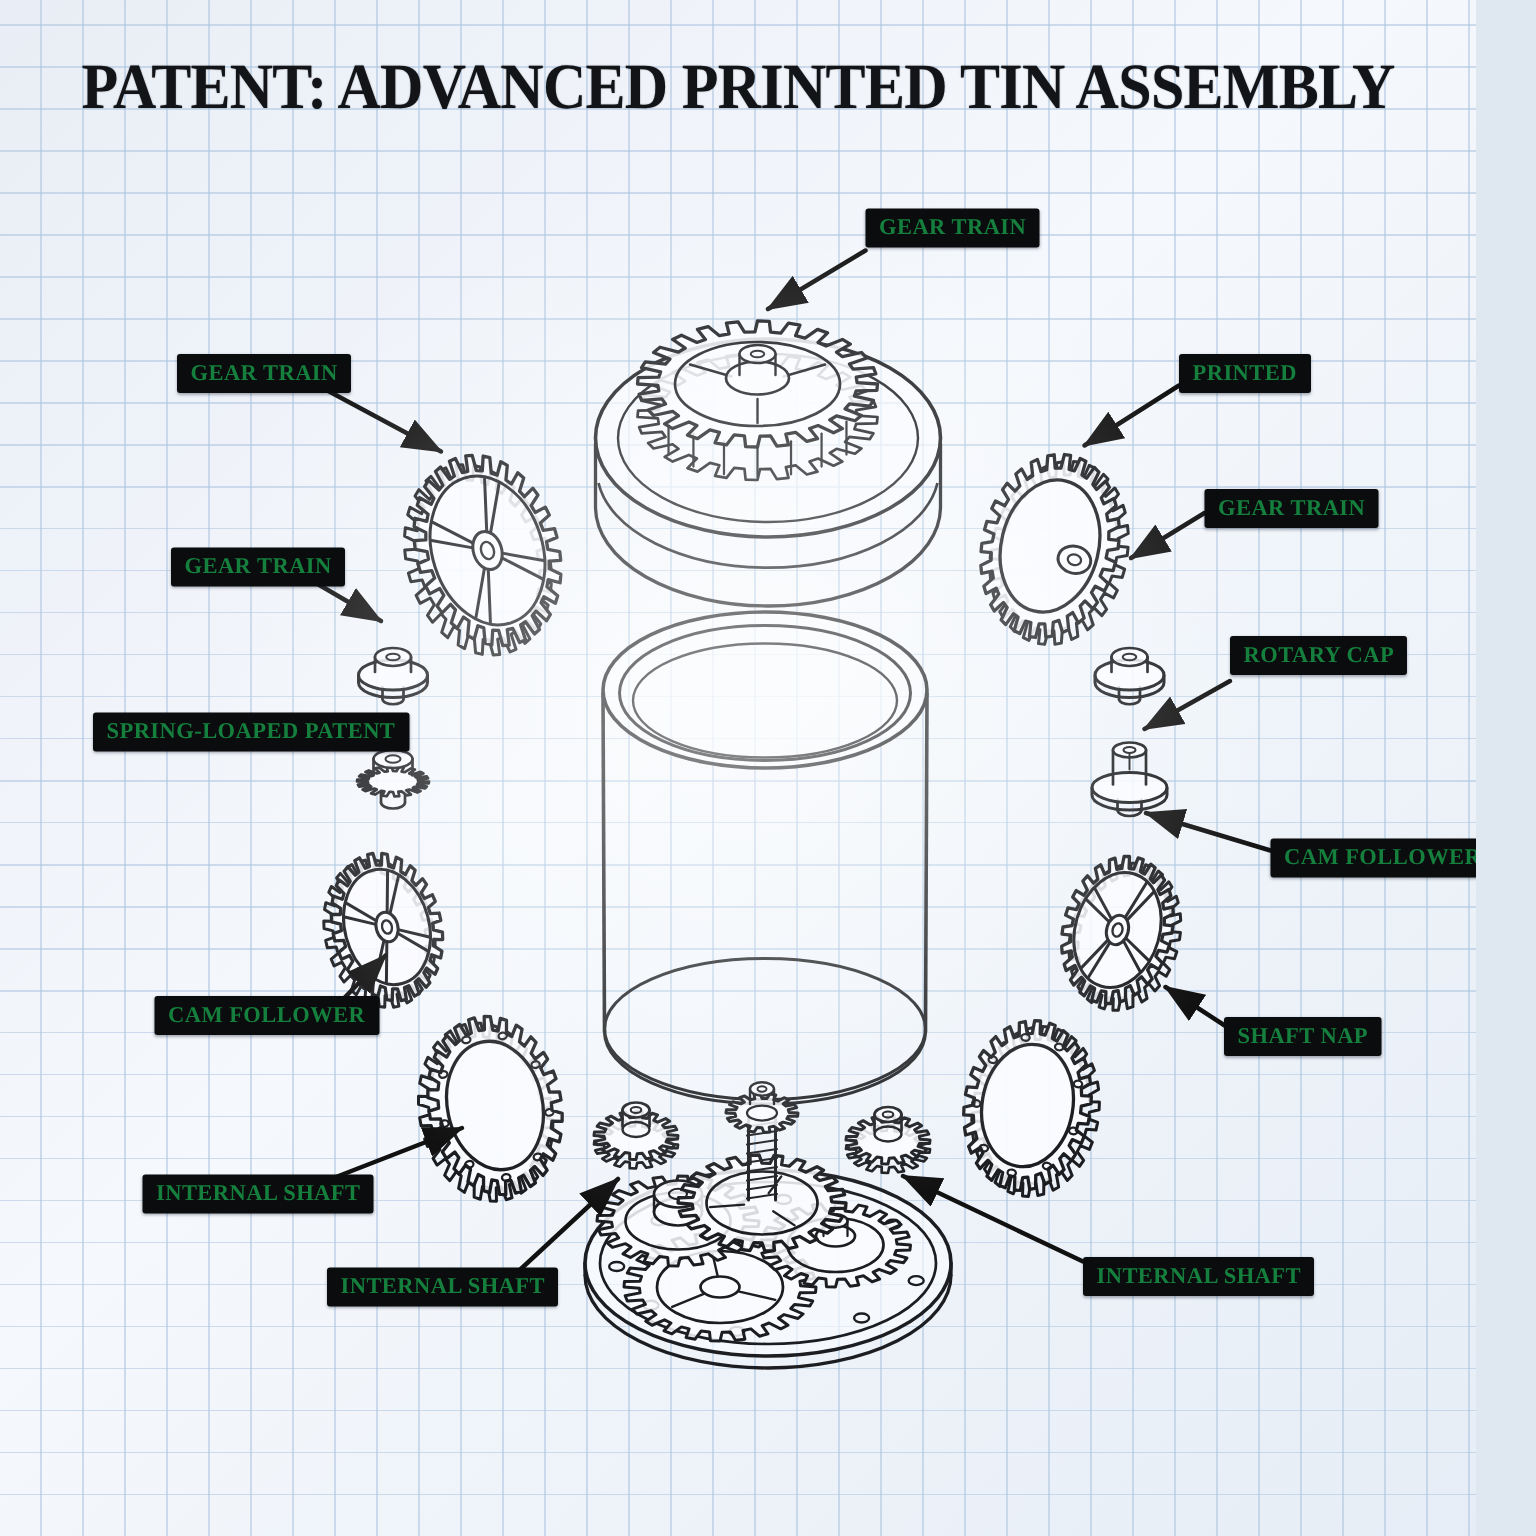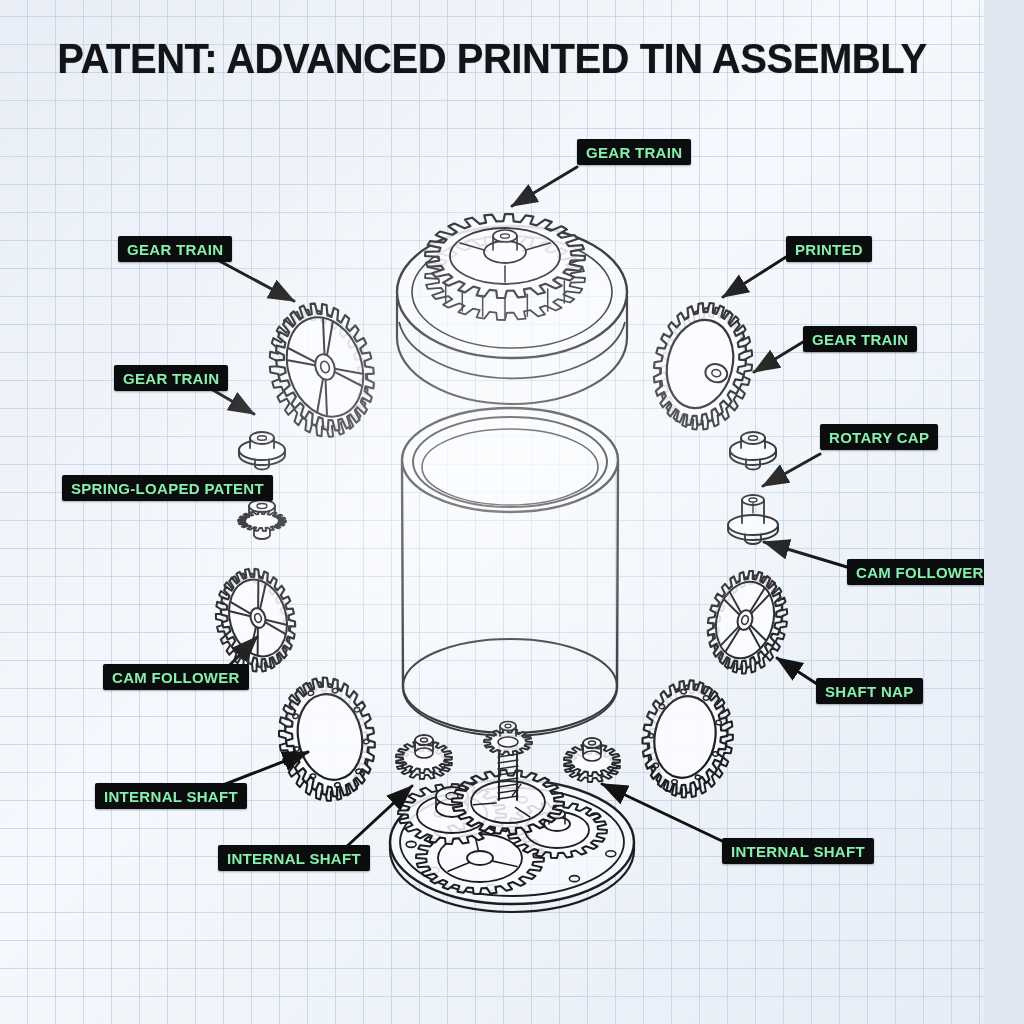--- a/index.html
+++ b/index.html
@@ -1,38 +1,38 @@
 <!DOCTYPE html>
 <html><head>
 <meta charset="utf-8">
 <style>
   html,body{margin:0;padding:0;background:#dfe7f0;}
   .stage{
     position:relative;width:984px;height:1024px;overflow:hidden;
-    font-family:Liberation Sans, sans-serif;
+    font-family:Liberation Serif, serif;
     background:
       repeating-linear-gradient(0deg,transparent 0 27px,rgba(170,196,224,.55) 27px 28px),
       repeating-linear-gradient(90deg,transparent 0 27px,rgba(170,196,224,.55) 27px 28px),
       linear-gradient(135deg,#e9eef6 0%,#f5f8fc 45%,#eef3f9 70%,#e6edf6 100%);
   }
   .vignette{
     position:absolute;inset:0;pointer-events:none;z-index:3;
     background:
       radial-gradient(ellipse 58% 52% at 50% 46%, rgba(255,255,255,.5), rgba(255,255,255,0) 65%),
       radial-gradient(ellipse 130% 130% at 50% 50%, rgba(255,255,255,0) 55%, rgba(160,185,215,.28) 100%);
   }
   .title{
     position:absolute;left:50%;top:34px;z-index:4;white-space:nowrap;
     transform:translateX(-50%) scaleX(.93);transform-origin:center;
     font-size:43px;font-weight:700;letter-spacing:-.5px;color:#121417;
     text-shadow:0 0 1px rgba(10,15,25,.45);
   }
   .lbl{
     position:absolute;z-index:5;white-space:nowrap;
-    background:#0b0c0e;color:#86efac;border-radius:2px;
+    background:#0b0c0e;color:#15803d;border-radius:2px;
     padding:5px 9px 4px;font-size:15px;font-weight:700;letter-spacing:.3px;
     box-shadow:0 1px 2px rgba(20,30,50,.35);
   }
   svg.diagram{position:absolute;left:0;top:0;z-index:2;}
 </style>
 </head>
 <body>
 
 <div class="stage">
 

